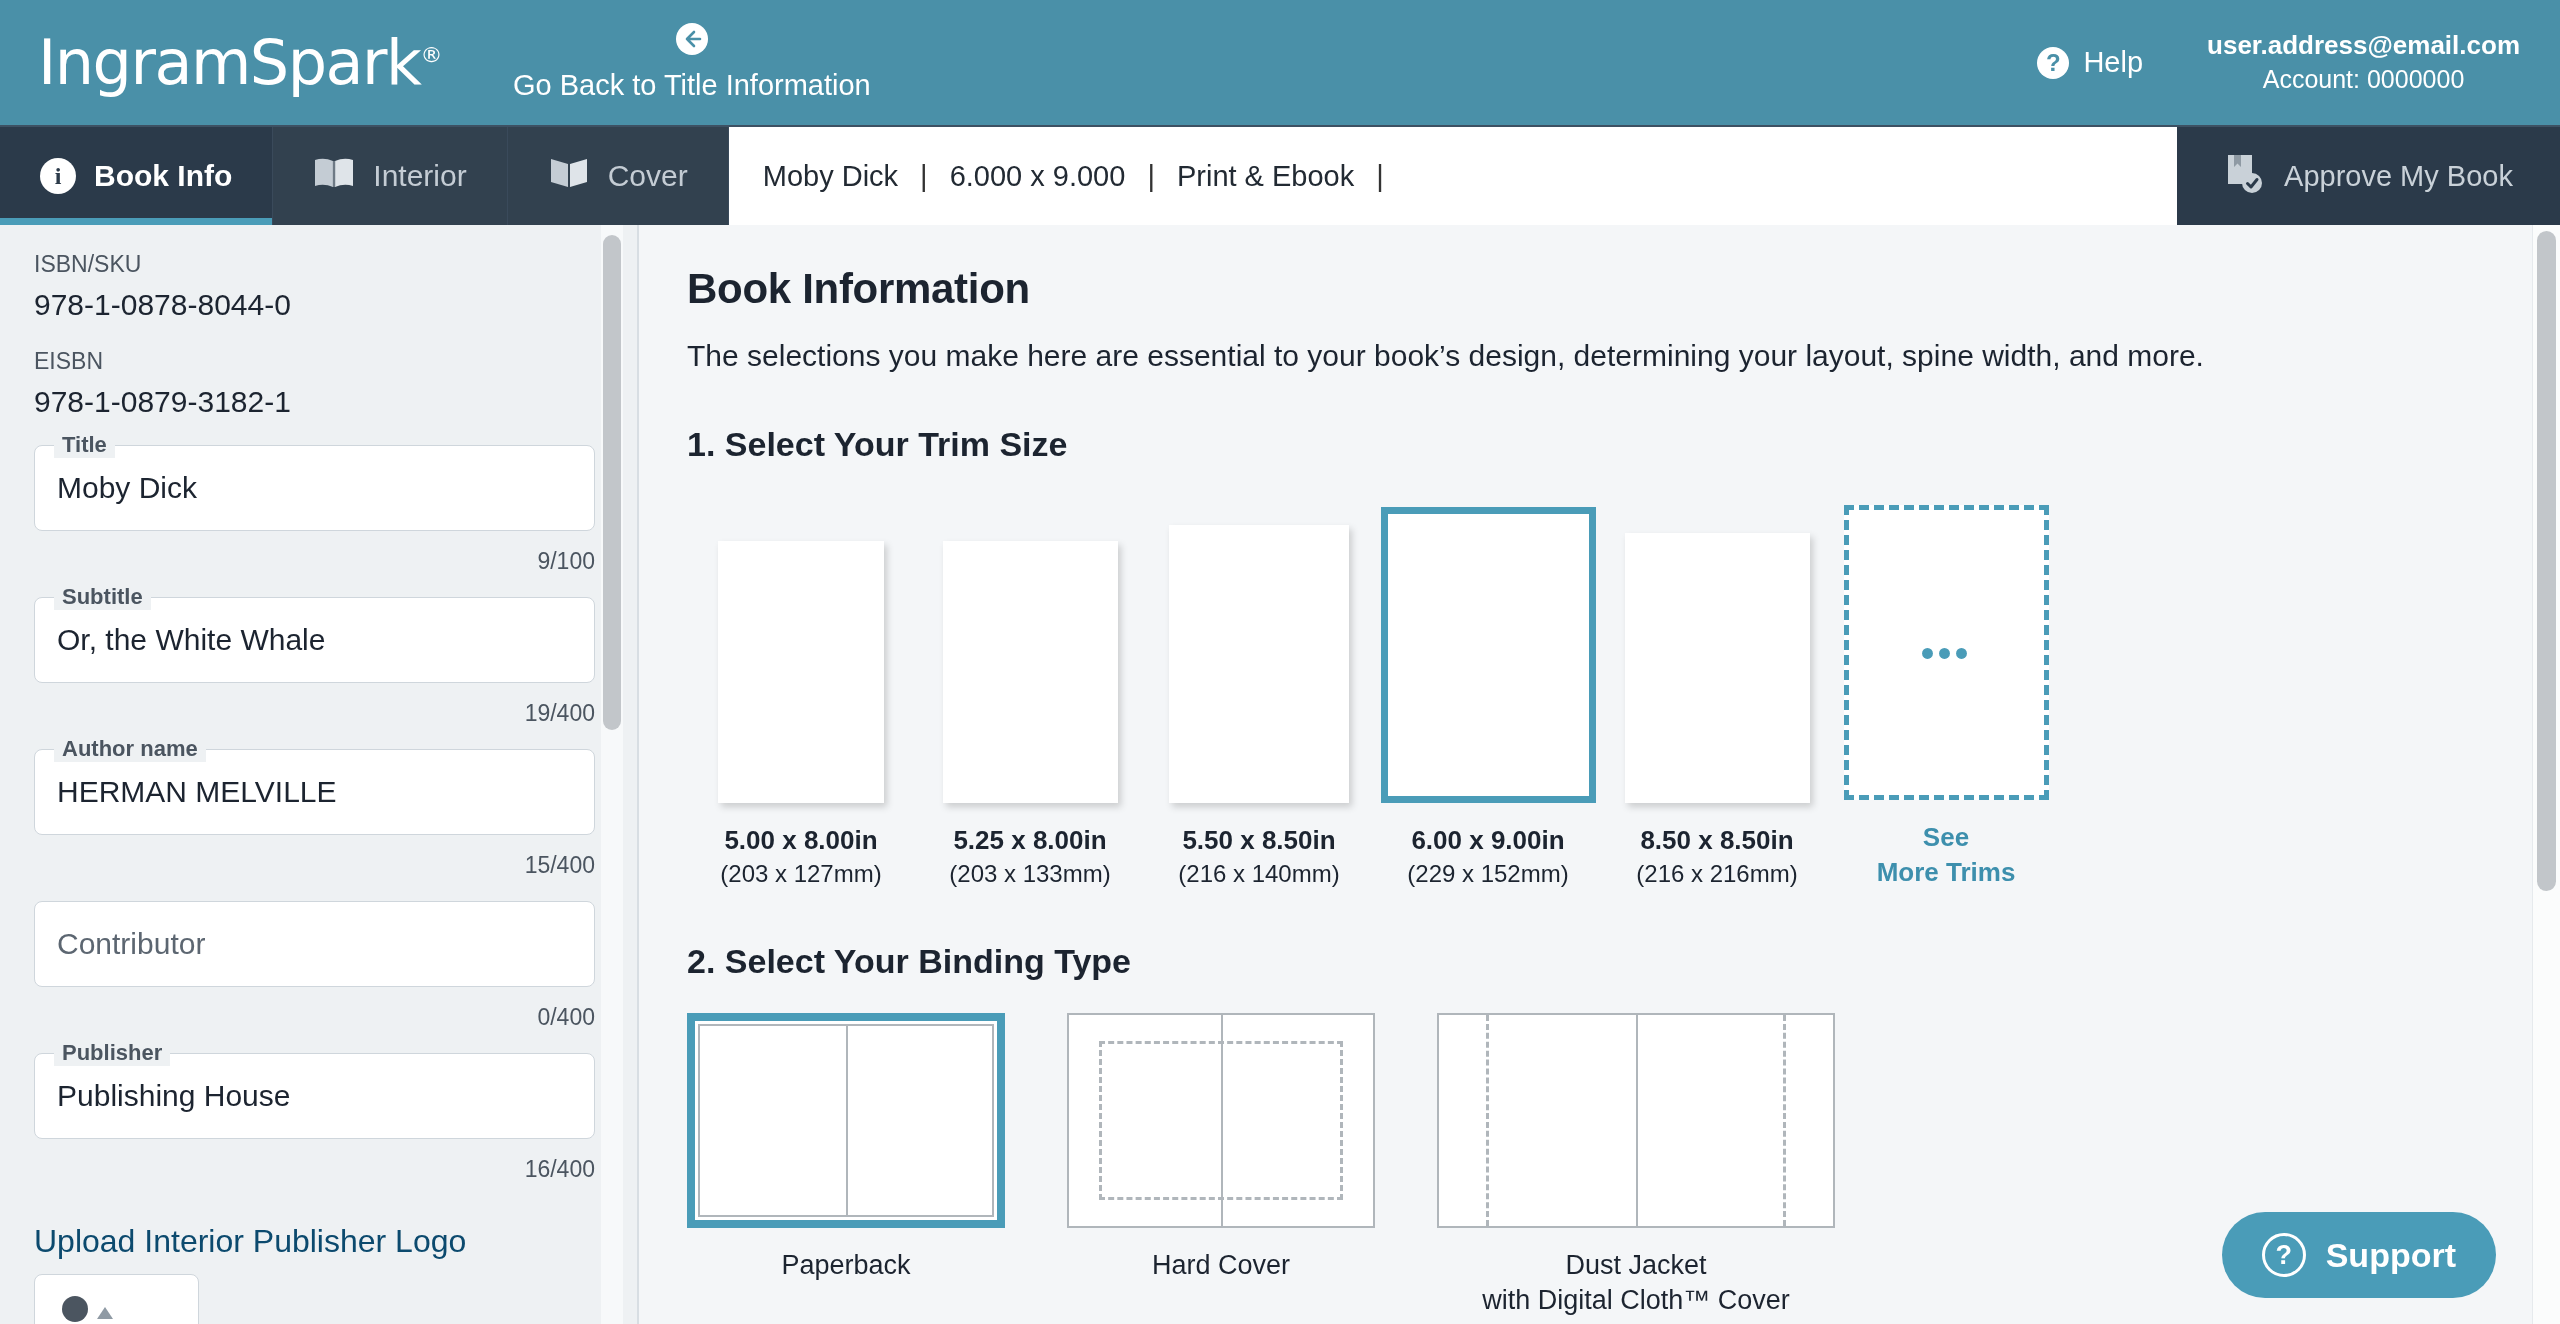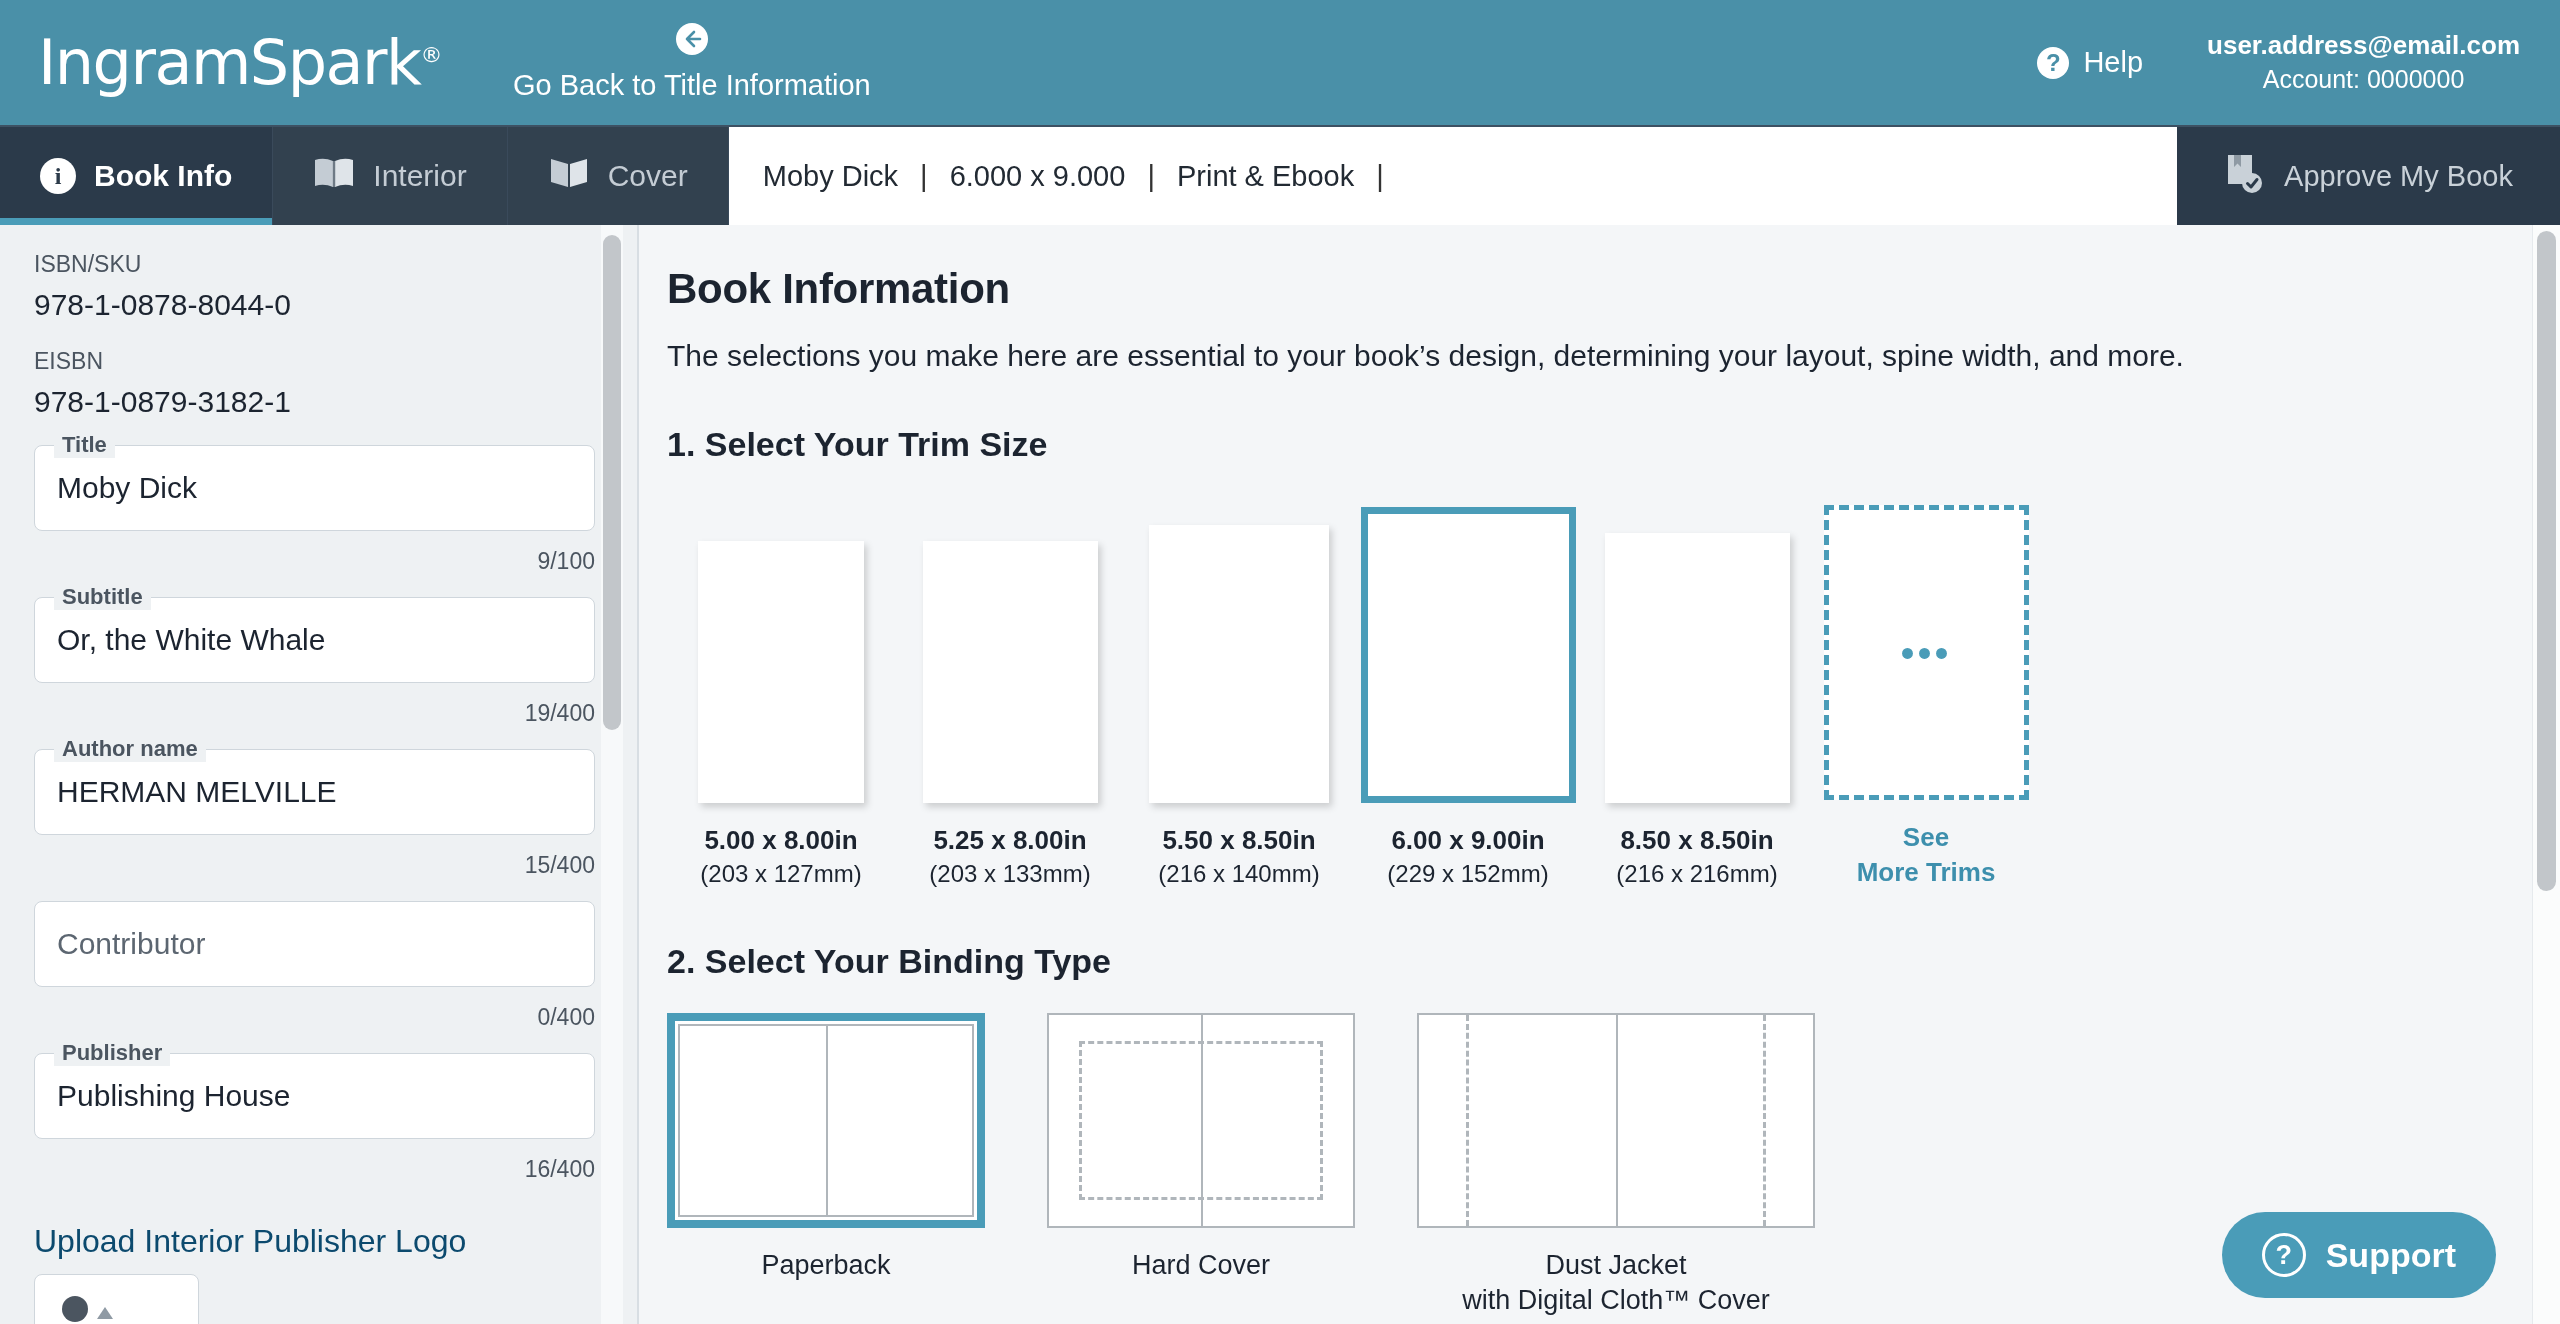--- a/index.html
+++ b/index.html
@@ -224,21 +224,21 @@
     background: #d8dee3;
     flex-shrink: 0;
   }
 
   
   .content {
     flex: 1;
     background: #f4f6f8;
     position: relative;
     overflow: hidden;
-    padding: 40px 0 0 28px;
+    padding: 40px 0 0 48px;
   }
   .page-title {
     font-size: 42px;
     font-weight: bold;
     color: #1c2430;
     letter-spacing: -0.3px;
   }
   .page-desc {
     font-size: 30px;
     color: #1c2430;

